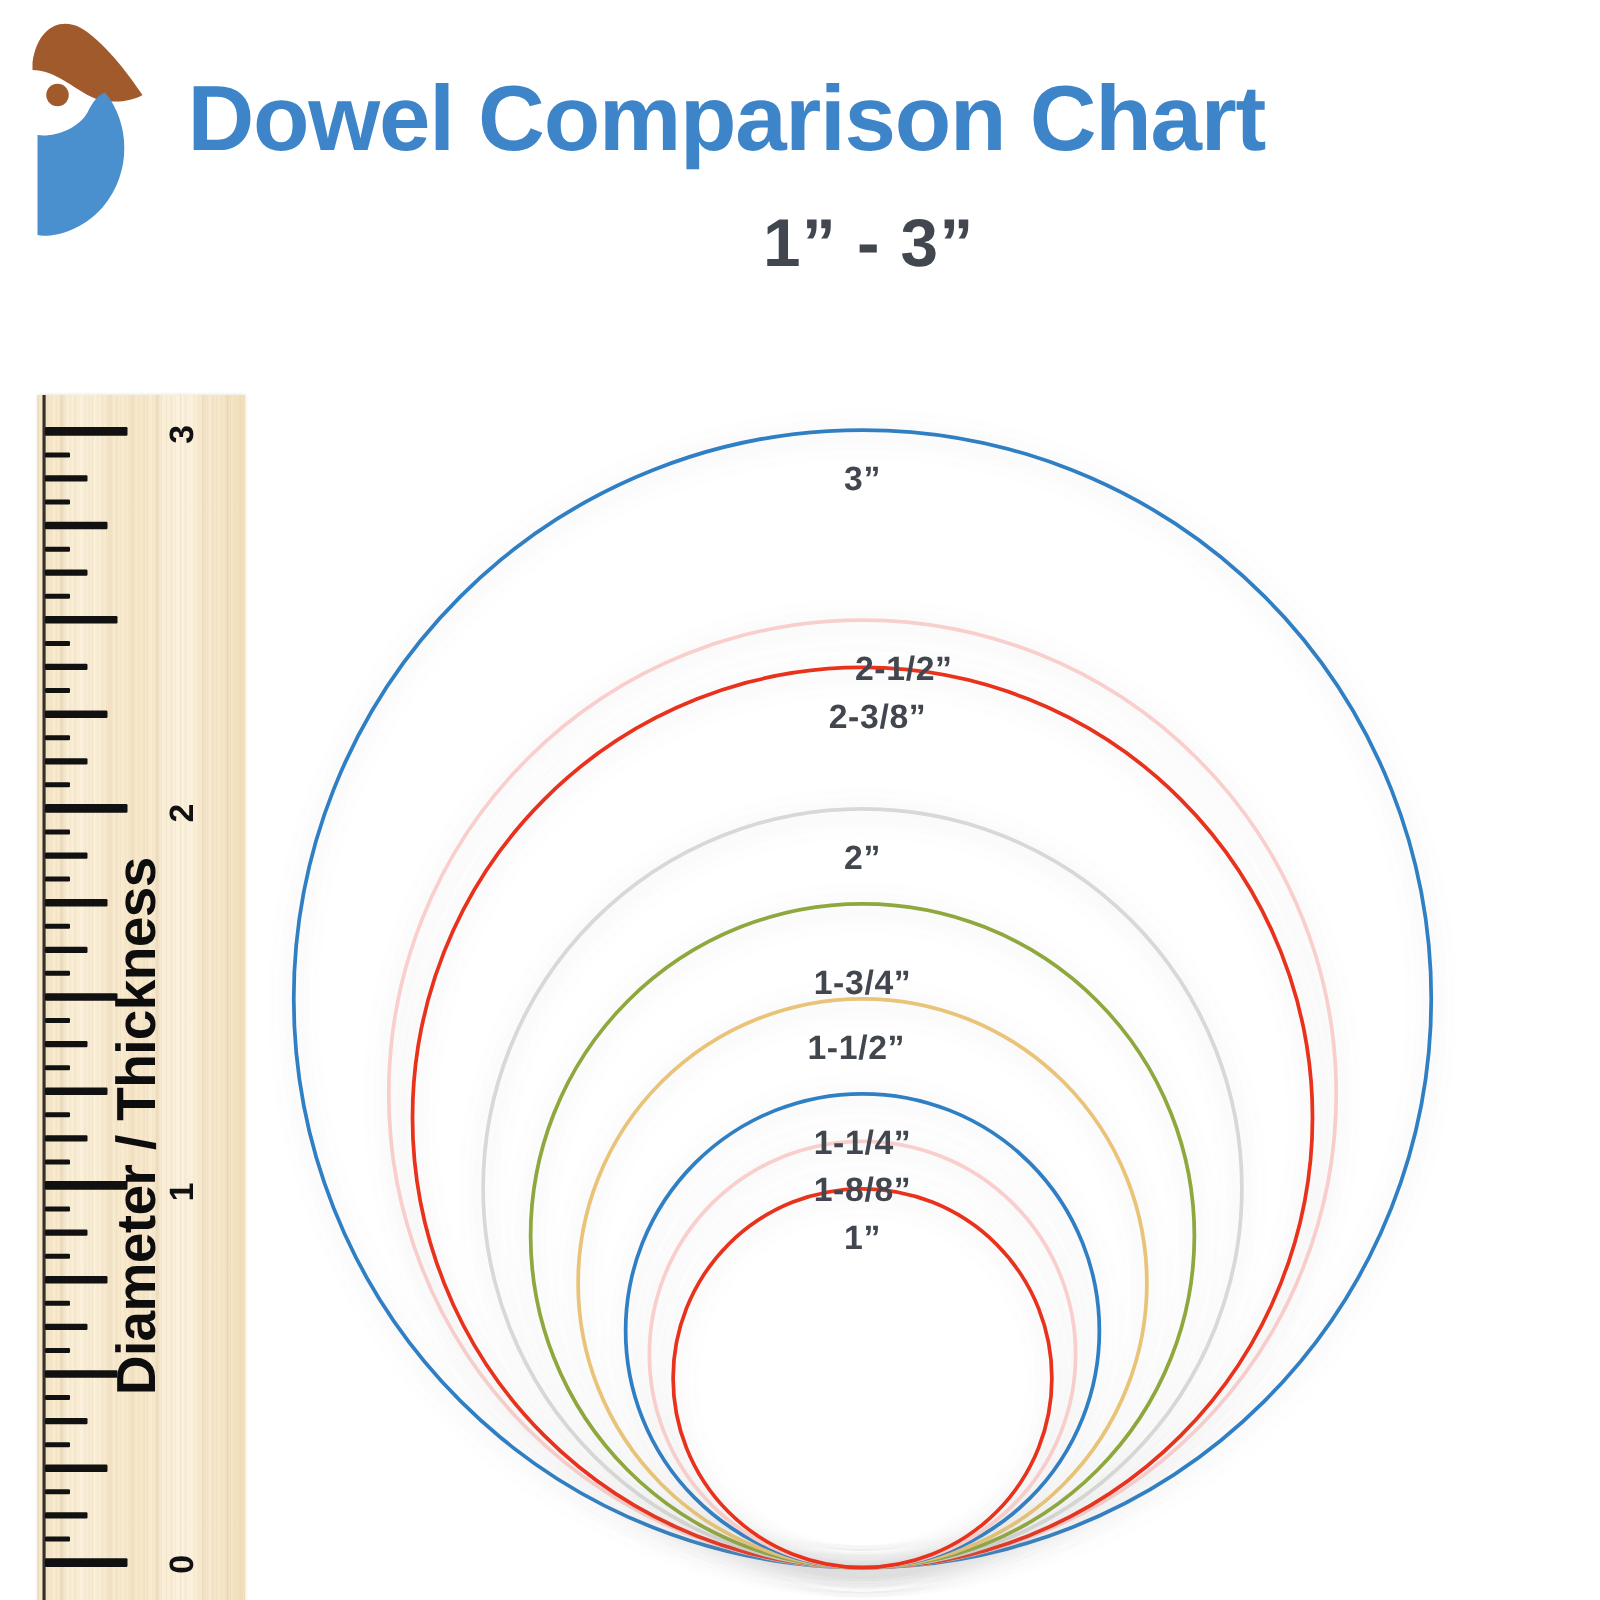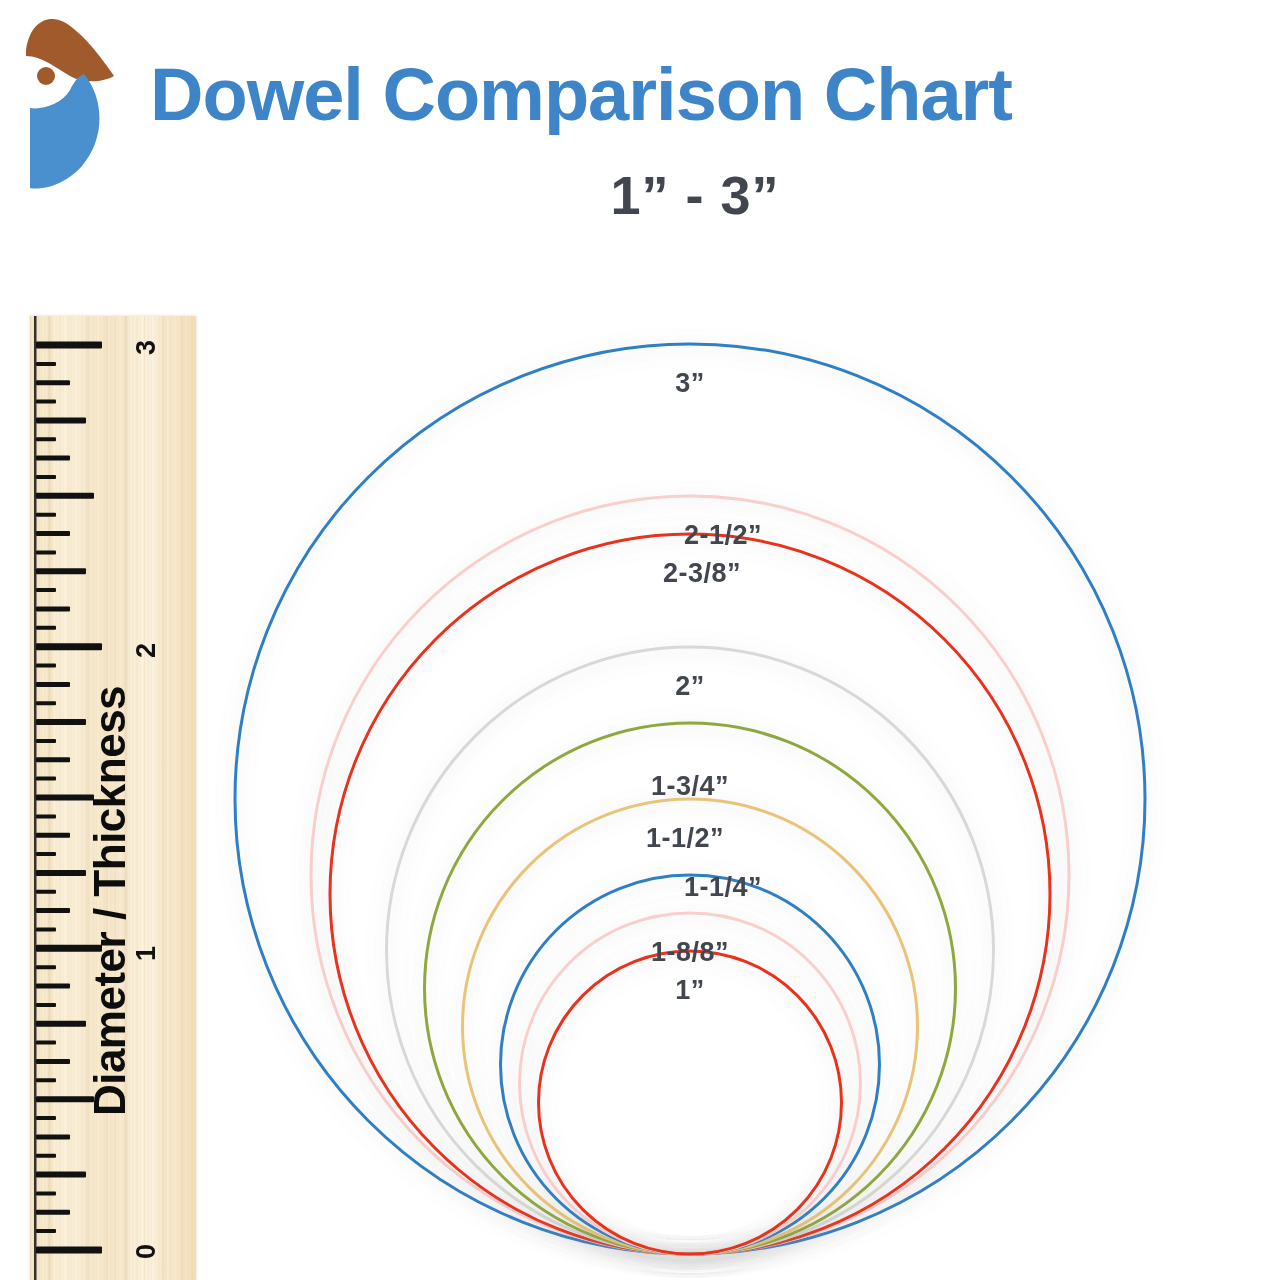--- a/index.html
+++ b/index.html
@@ -222,18 +222,18 @@
         <circle cx="690" cy="1102.5" r="151.5" fill="#ffffff" fill-opacity="0.0" stroke="#e8321d" stroke-width="3" filter="url(#softshadow)"></circle>
       </g>
   </svg>
   <div id="circle-labels">
       <div class="circle-label" style="left:690px; top:368px;">3”</div>
       <div class="circle-label" style="left:723px; top:520px;">2-1/2”</div>
       <div class="circle-label" style="left:690px; top:558px;margin-left:12px;">2-3/8”</div>
       <div class="circle-label" style="left:690px; top:671px;">2”</div>
       <div class="circle-label" style="left:690px; top:747px;margin-top:24px;">1-3/4”</div>
       <div class="circle-label" style="left:685px; top:823px;">1-1/2”</div>
-      <div class="circle-label" style="left:690px; top:872px;margin-left:33px;">1-1/4”</div>
+      <div class="circle-label" style="left:690px; top:899px;">1-1/4”</div>
       <div class="circle-label" style="left:690px; top:937px;">1-8/8”</div>
       <div class="circle-label" style="left:690px; top:975px;">1”</div>
     </div>
 
 </div>
 
 </body></html>

